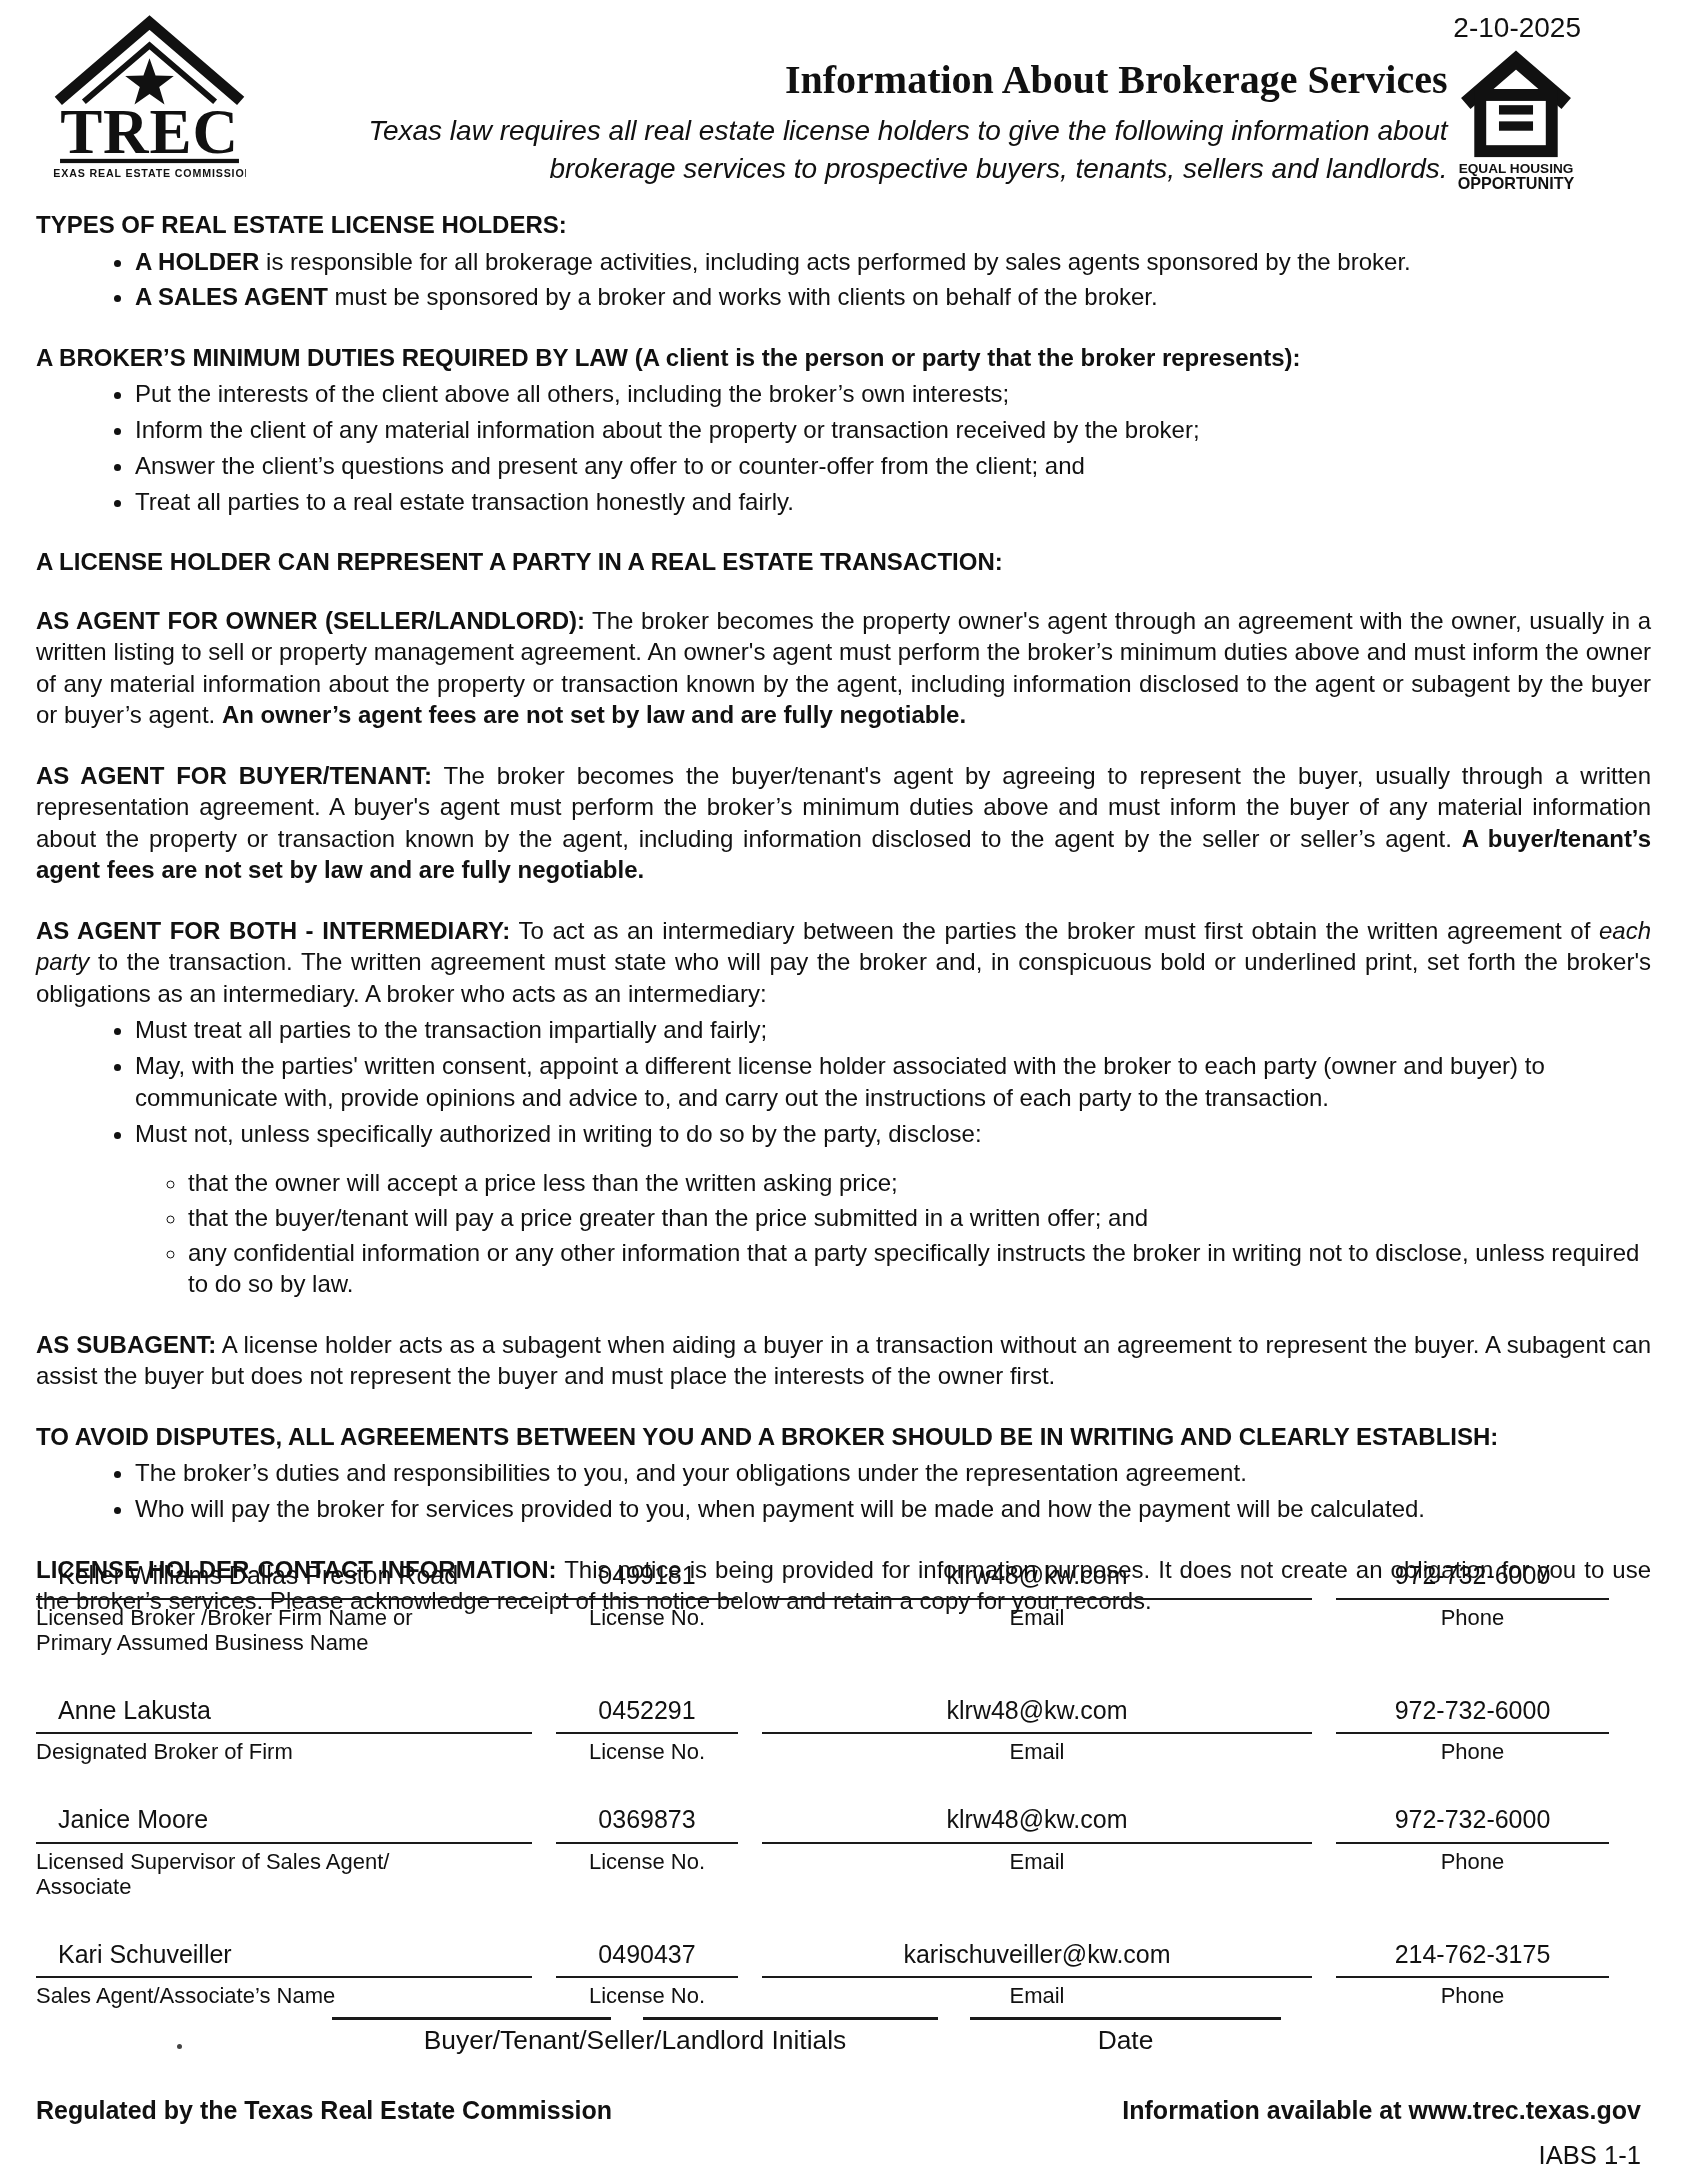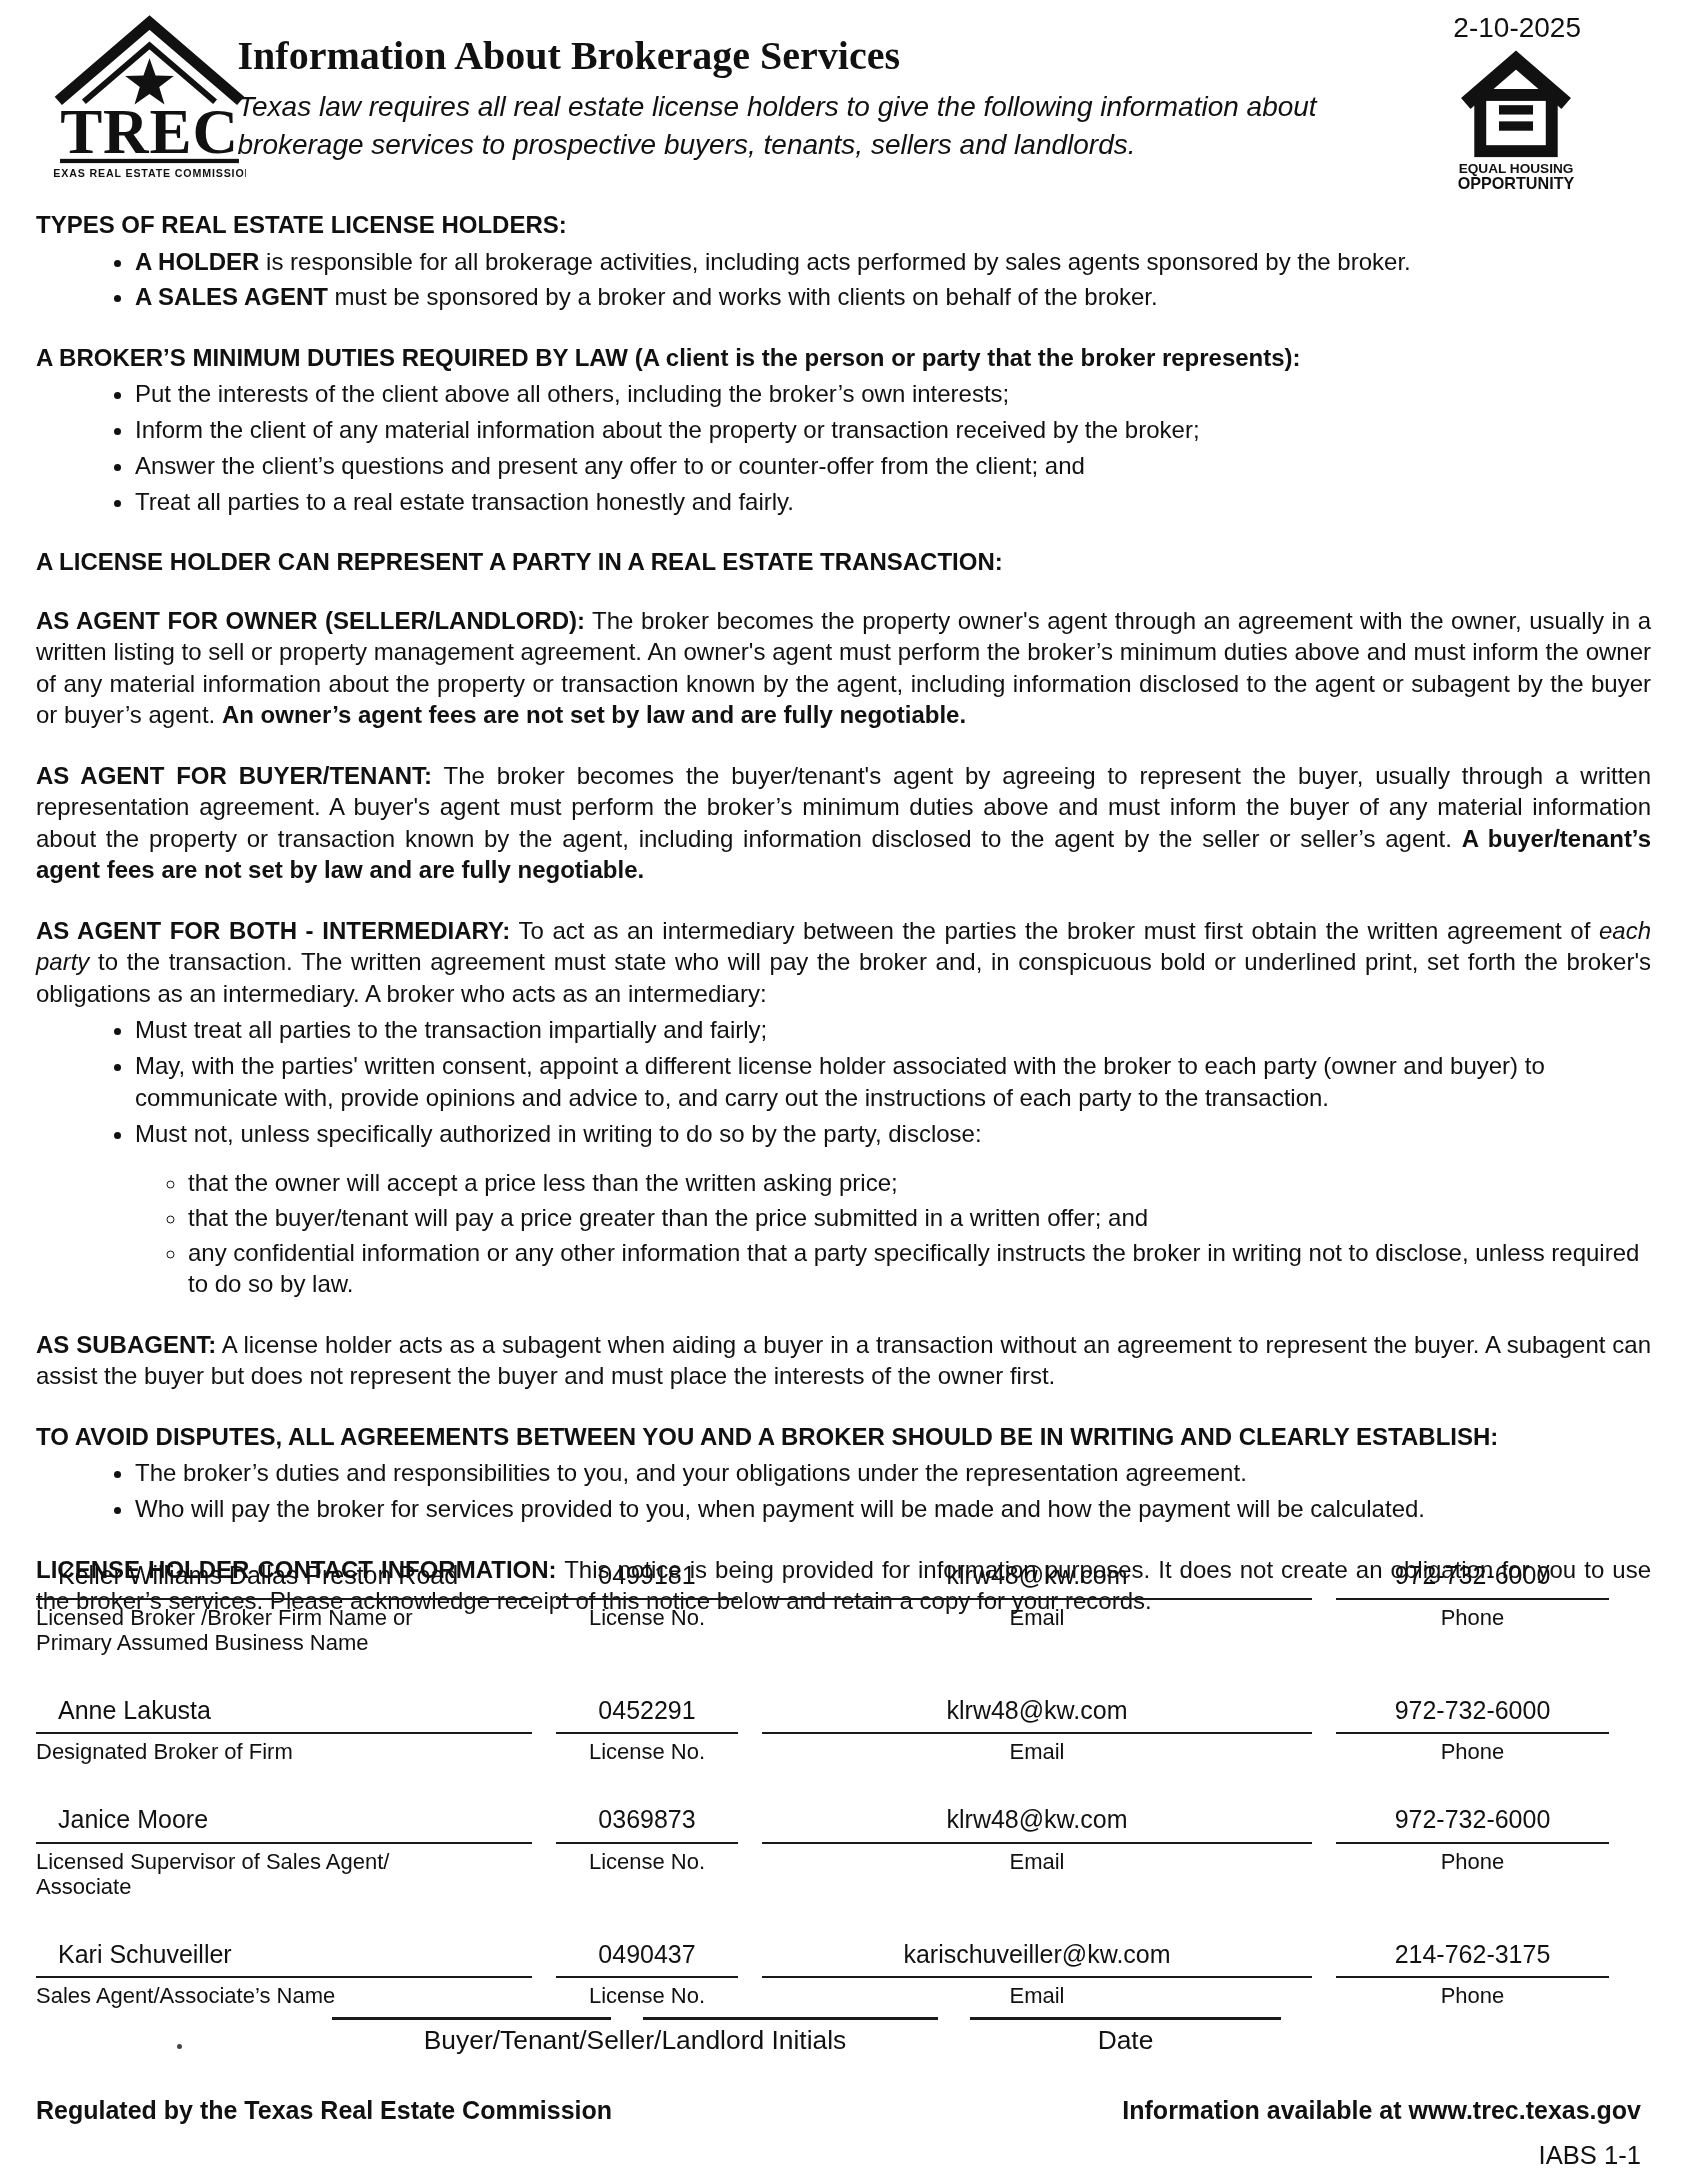--- a/index.html
+++ b/index.html
@@ -11,21 +11,21 @@
     font-family:"Liberation Sans", sans-serif;
     font-size:24px;line-height:31.5px;
     overflow:hidden;
     margin:0 auto;
   }
   
   .header{position:absolute;top:0;left:0;right:0;height:204px;}
   .trec-logo{position:absolute;left:53px;top:13.6px;}
   .date{position:absolute;right:104px;top:12px;font-size:28px;line-height:31px;}
   .eho{position:absolute;right:101px;top:49px;width:136px;text-align:center;}
-  .head-center{margin:0 auto;width:1210px;padding-top:34px;text-align:left;}
+  .head-center{margin:7px auto;width:1210px;padding-top:51px;text-align:right;}
   .title{
     font-family:"Liberation Serif", serif;
     font-weight:700;font-size:40px;line-height:44px;
   }
   .subtitle{font-style:italic;font-size:28px;line-height:38px;margin-top:10.2px;}
   
   .content{position:absolute;left:36px;right:34px;top:209px;}
   .sec-heading{font-weight:700;margin:0;}
   .para{margin:0;text-align:justify;}
   .lead{font-weight:700;}

